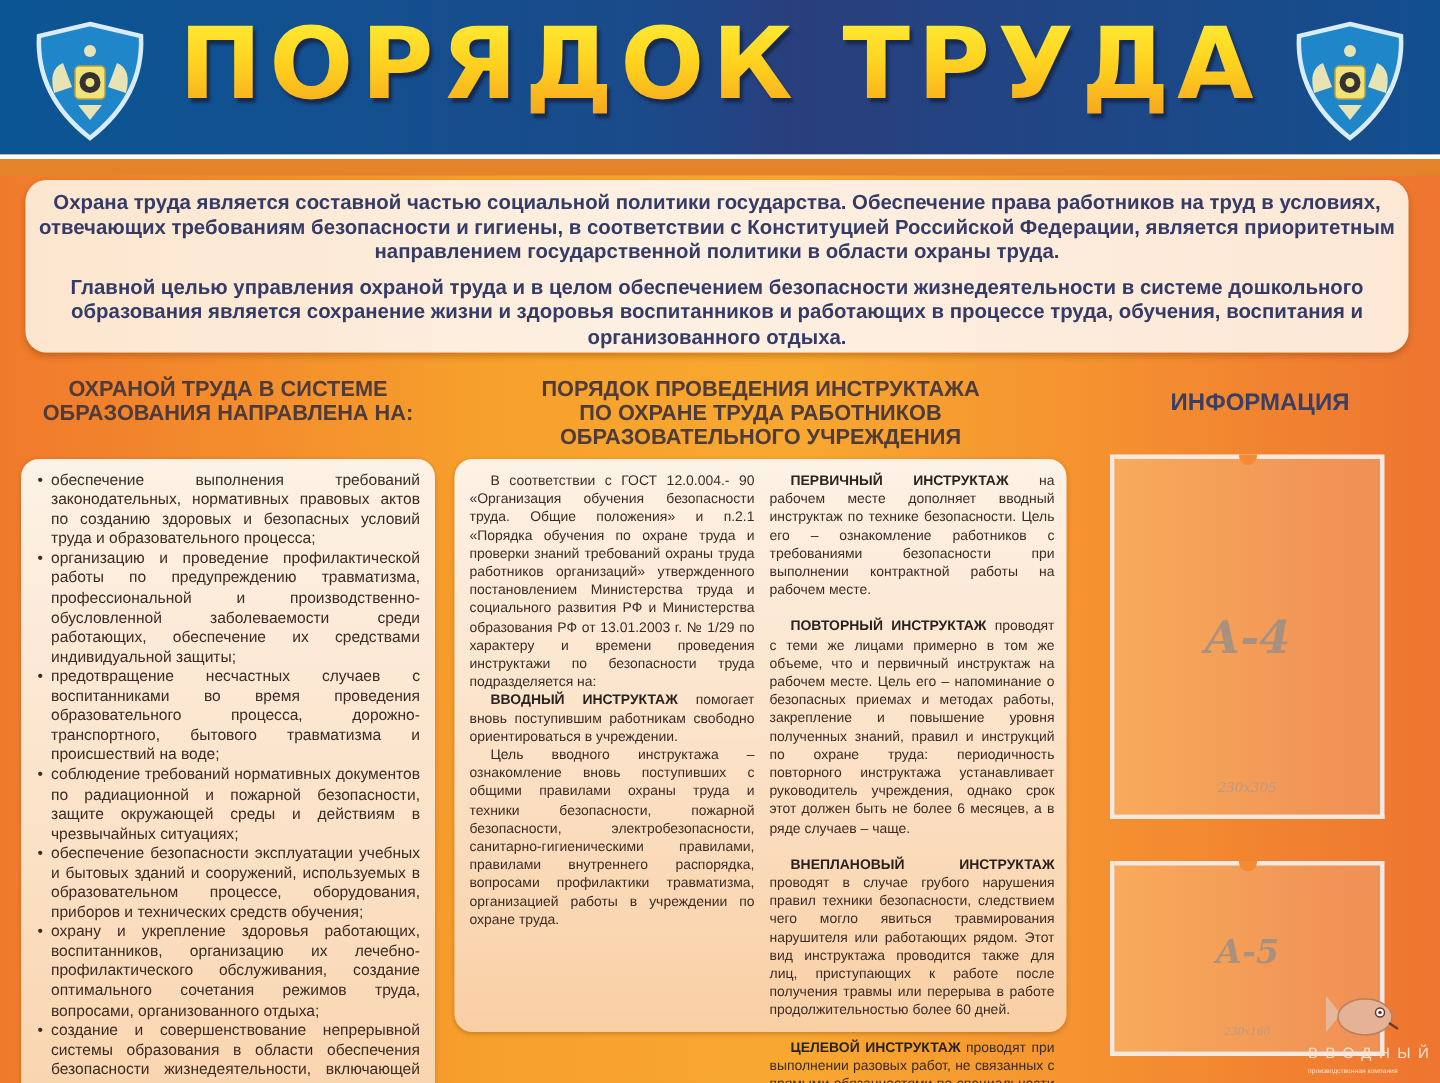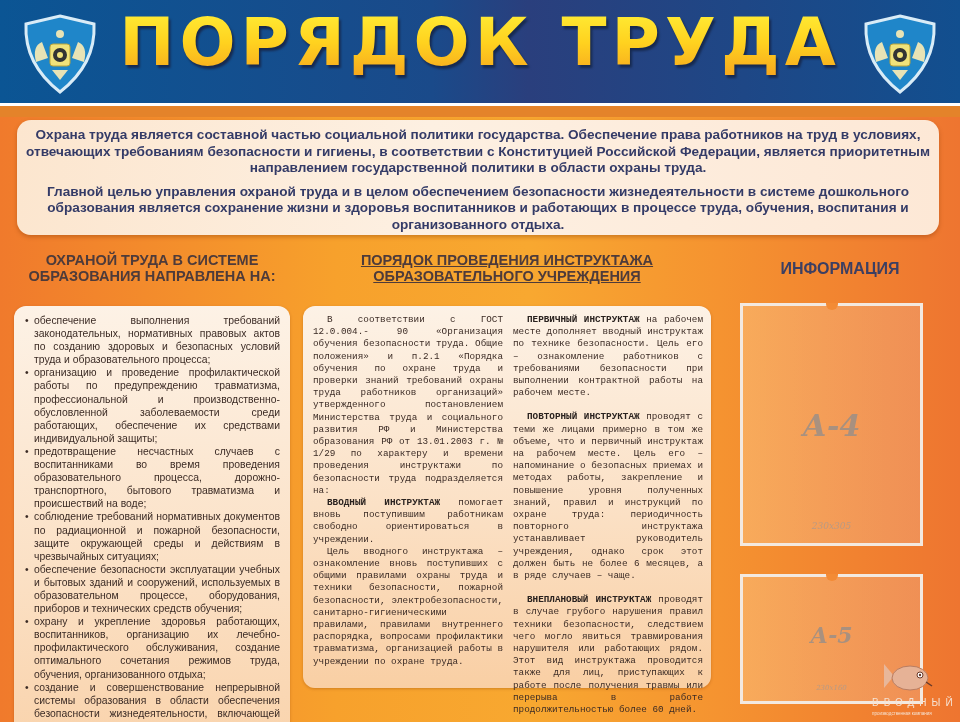--- a/index.html
+++ b/index.html
@@ -44,21 +44,21 @@
   }
   .panel {
     position: absolute; border-radius: 12px;
     background: linear-gradient(180deg, #fdf2e6 0%, #fbe0c4 55%, #f9cfa4 100%);
     box-shadow: 0 1px 3px rgba(120,50,0,0.3);
   }
   .left-panel { left: 14px; top: 306px; width: 276px; height: 494px; padding: 8px 10px 0 11px; }
   .bullets { list-style: none; font-size: 10.4px; line-height: 13.1px; color: #3b2b25; text-align: justify; }
   .bullets li { position: relative; padding-left: 9px; }
   .bullets li::before { content: "•"; position: absolute; left: 0; top: 0; }
-  .mid-panel { left: 303px; top: 306px; width: 408px; height: 382px; font-family: Liberation Mono, monospace; }
+  .mid-panel { left: 303px; top: 306px; width: 408px; height: 382px; }
   .mid-col { position: absolute; top: 8px; font-size: 9.3px; line-height: 12.2px; color: #3b2b25; text-align: justify; }
   .mid-col.a { left: 10px; width: 190px; }
   .mid-col.b { left: 210px; width: 190px; }
   .mid-col p { text-indent: 14px; }
   .mid-col .gap { margin-top: 12px; }
   .types { margin: 14px 0 12px 8px; font-weight: bold; font-size: 13px; line-height: 16px; color: #2a221f; text-indent: 0; }
   .types div { text-indent: 0; }
   .types .indent { padding-left: 8px; }
   b.kw { font-weight: bold; color: #2a221f; }
   .info-head { position: absolute; left: 740px; top: 260px; width: 200px; text-align: center; font-weight: bold; font-size: 16px; color: #3c3f62; }
@@ -117,27 +117,28 @@
   <div>ОБРАЗОВАНИЯ НАПРАВЛЕНА НА:</div>
 </div>
 
 <div class="panel left-panel">
   <ul class="bullets">
     <li>обеспечение выполнения требований законодательных, нормативных правовых актов по созданию здоровых и безопасных условий труда и образовательного процесса;</li>
     <li>организацию и проведение профилактической работы по предупреждению травматизма, профессиональной и производственно-обусловленной заболеваемости среди работающих, обеспечение их средствами индивидуальной защиты;</li>
     <li>предотвращение несчастных случаев с воспитанниками во время проведения образовательного процесса, дорожно-транспортного, бытового травматизма и происшествий на воде;</li>
     <li>соблюдение требований нормативных документов по радиационной и пожарной безопасности, защите окружающей среды и действиям в чрезвычайных ситуациях;</li>
     <li>обеспечение безопасности эксплуатации учебных и бытовых зданий и сооружений, используемых в образовательном процессе, оборудования, приборов и технических средств обучения;</li>
-    <li>охрану и укрепление здоровья работающих, воспитанников, организацию их лечебно-профилактического обслуживания, создание оптимального сочетания режимов труда, обучения, организованного отдыха;</li>
+    <li>охрану и укрепление здоровья работающих, воспитанников, организацию их лечебно-профилактического обслуживания, создание оптимального сочетания режимов труда, вопросами, организованного отдыха;</li>
     <li>создание и совершенствование непрерывной системы образования в области обеспечения безопасности жизнедеятельности, включающей дошкольное.</li>
   </ul>
 </div>
 
-<div class="col-head" style="left:303px; top:252px; width:408px;text-decoration:underline;">
+<div class="col-head" style="left:303px; top:252px; width:408px;">
   <div>ПОРЯДОК ПРОВЕДЕНИЯ ИНСТРУКТАЖА</div>
+  <div>ПО ОХРАНЕ ТРУДА РАБОТНИКОВ</div>
   <div>ОБРАЗОВАТЕЛЬНОГО УЧРЕЖДЕНИЯ</div>
 </div>
 
 <div class="panel mid-panel">
   <div class="mid-col a">
     <p>В соответствии с ГОСТ 12.0.004.- 90 «Организация обучения безопасности труда. Общие положения» и п.2.1 «Порядка обучения по охране труда и проверки знаний требований охраны труда работников организаций» утвержденного постановлением Министерства труда и социального развития РФ и Министерства образования РФ от 13.01.2003 г. № 1/29 по характеру и времени проведения инструктажи по безопасности труда подразделяется на:</p>
     <p><b class="kw">ВВОДНЫЙ ИНСТРУКТАЖ</b><span> помогает вновь поступившим работникам свободно ориентироваться в учреждении.</span></p>
     <p>Цель вводного инструктажа – ознакомление вновь поступивших с общими правилами охраны труда и техники безопасности, пожарной безопасности, электробезопасности, санитарно-гигиеническими правилами, правилами внутреннего распорядка, вопросами профилактики травматизма, организацией работы в учреждении по охране труда.</p>
   </div>
   <div class="mid-col b">

